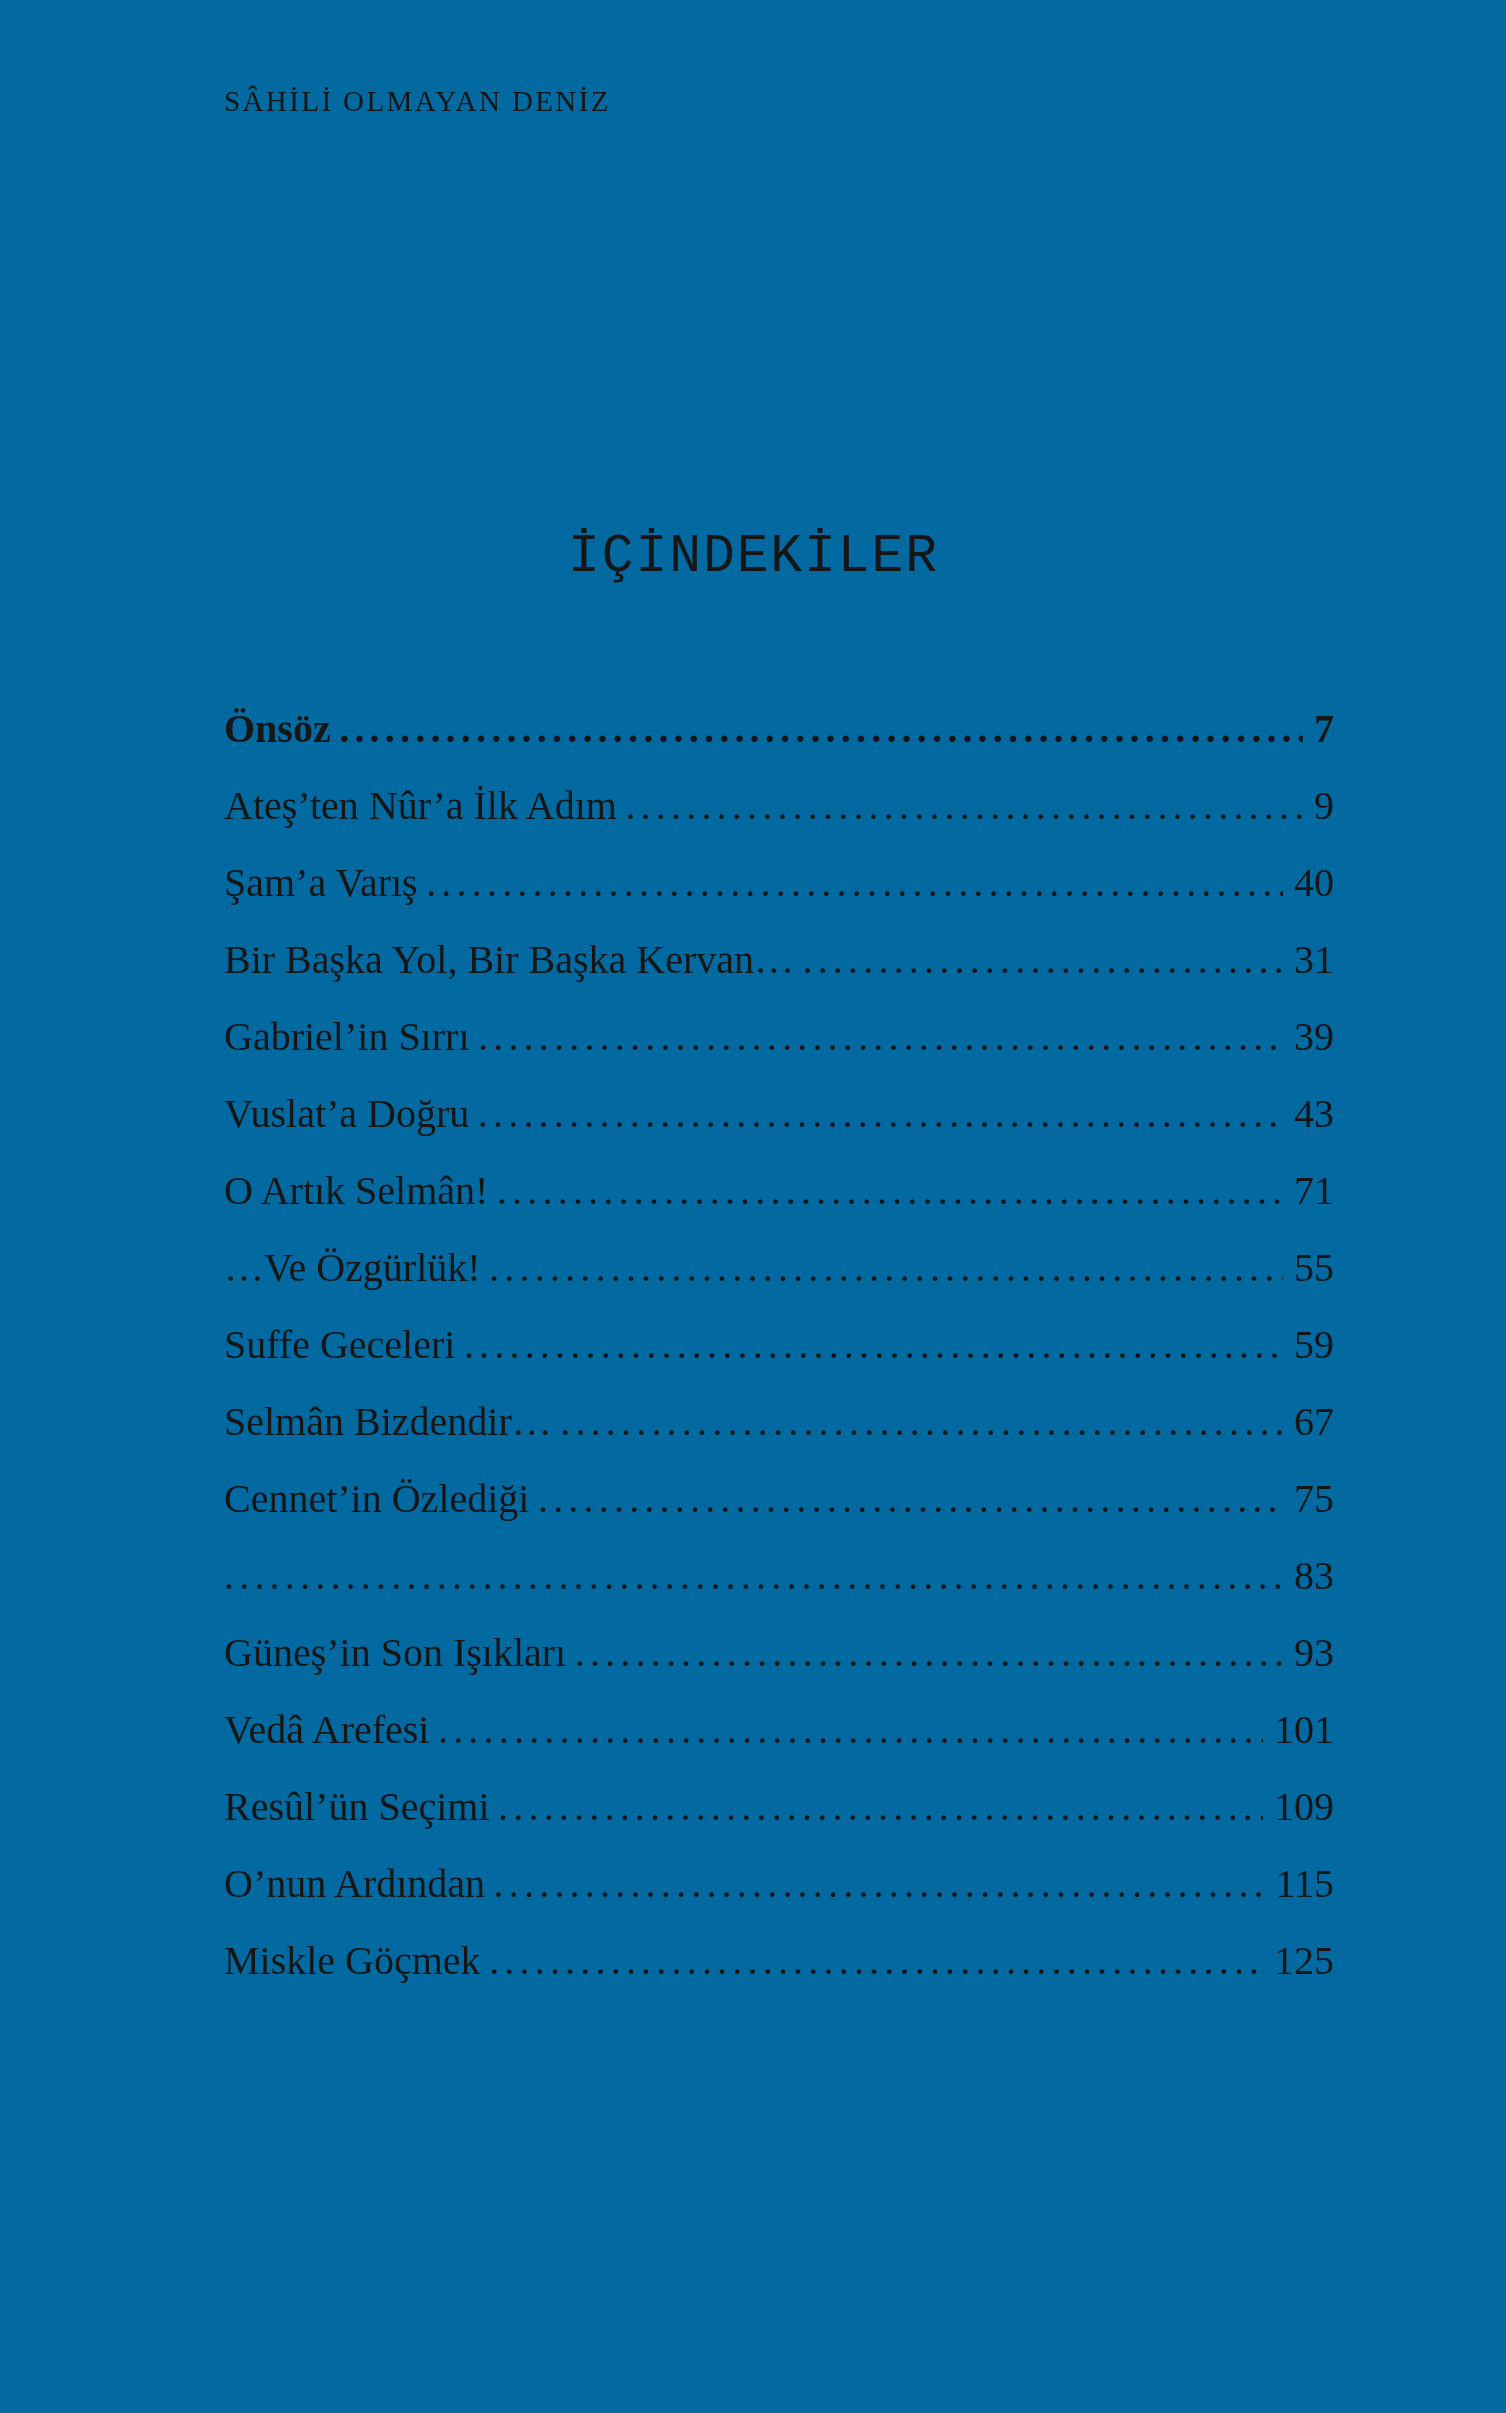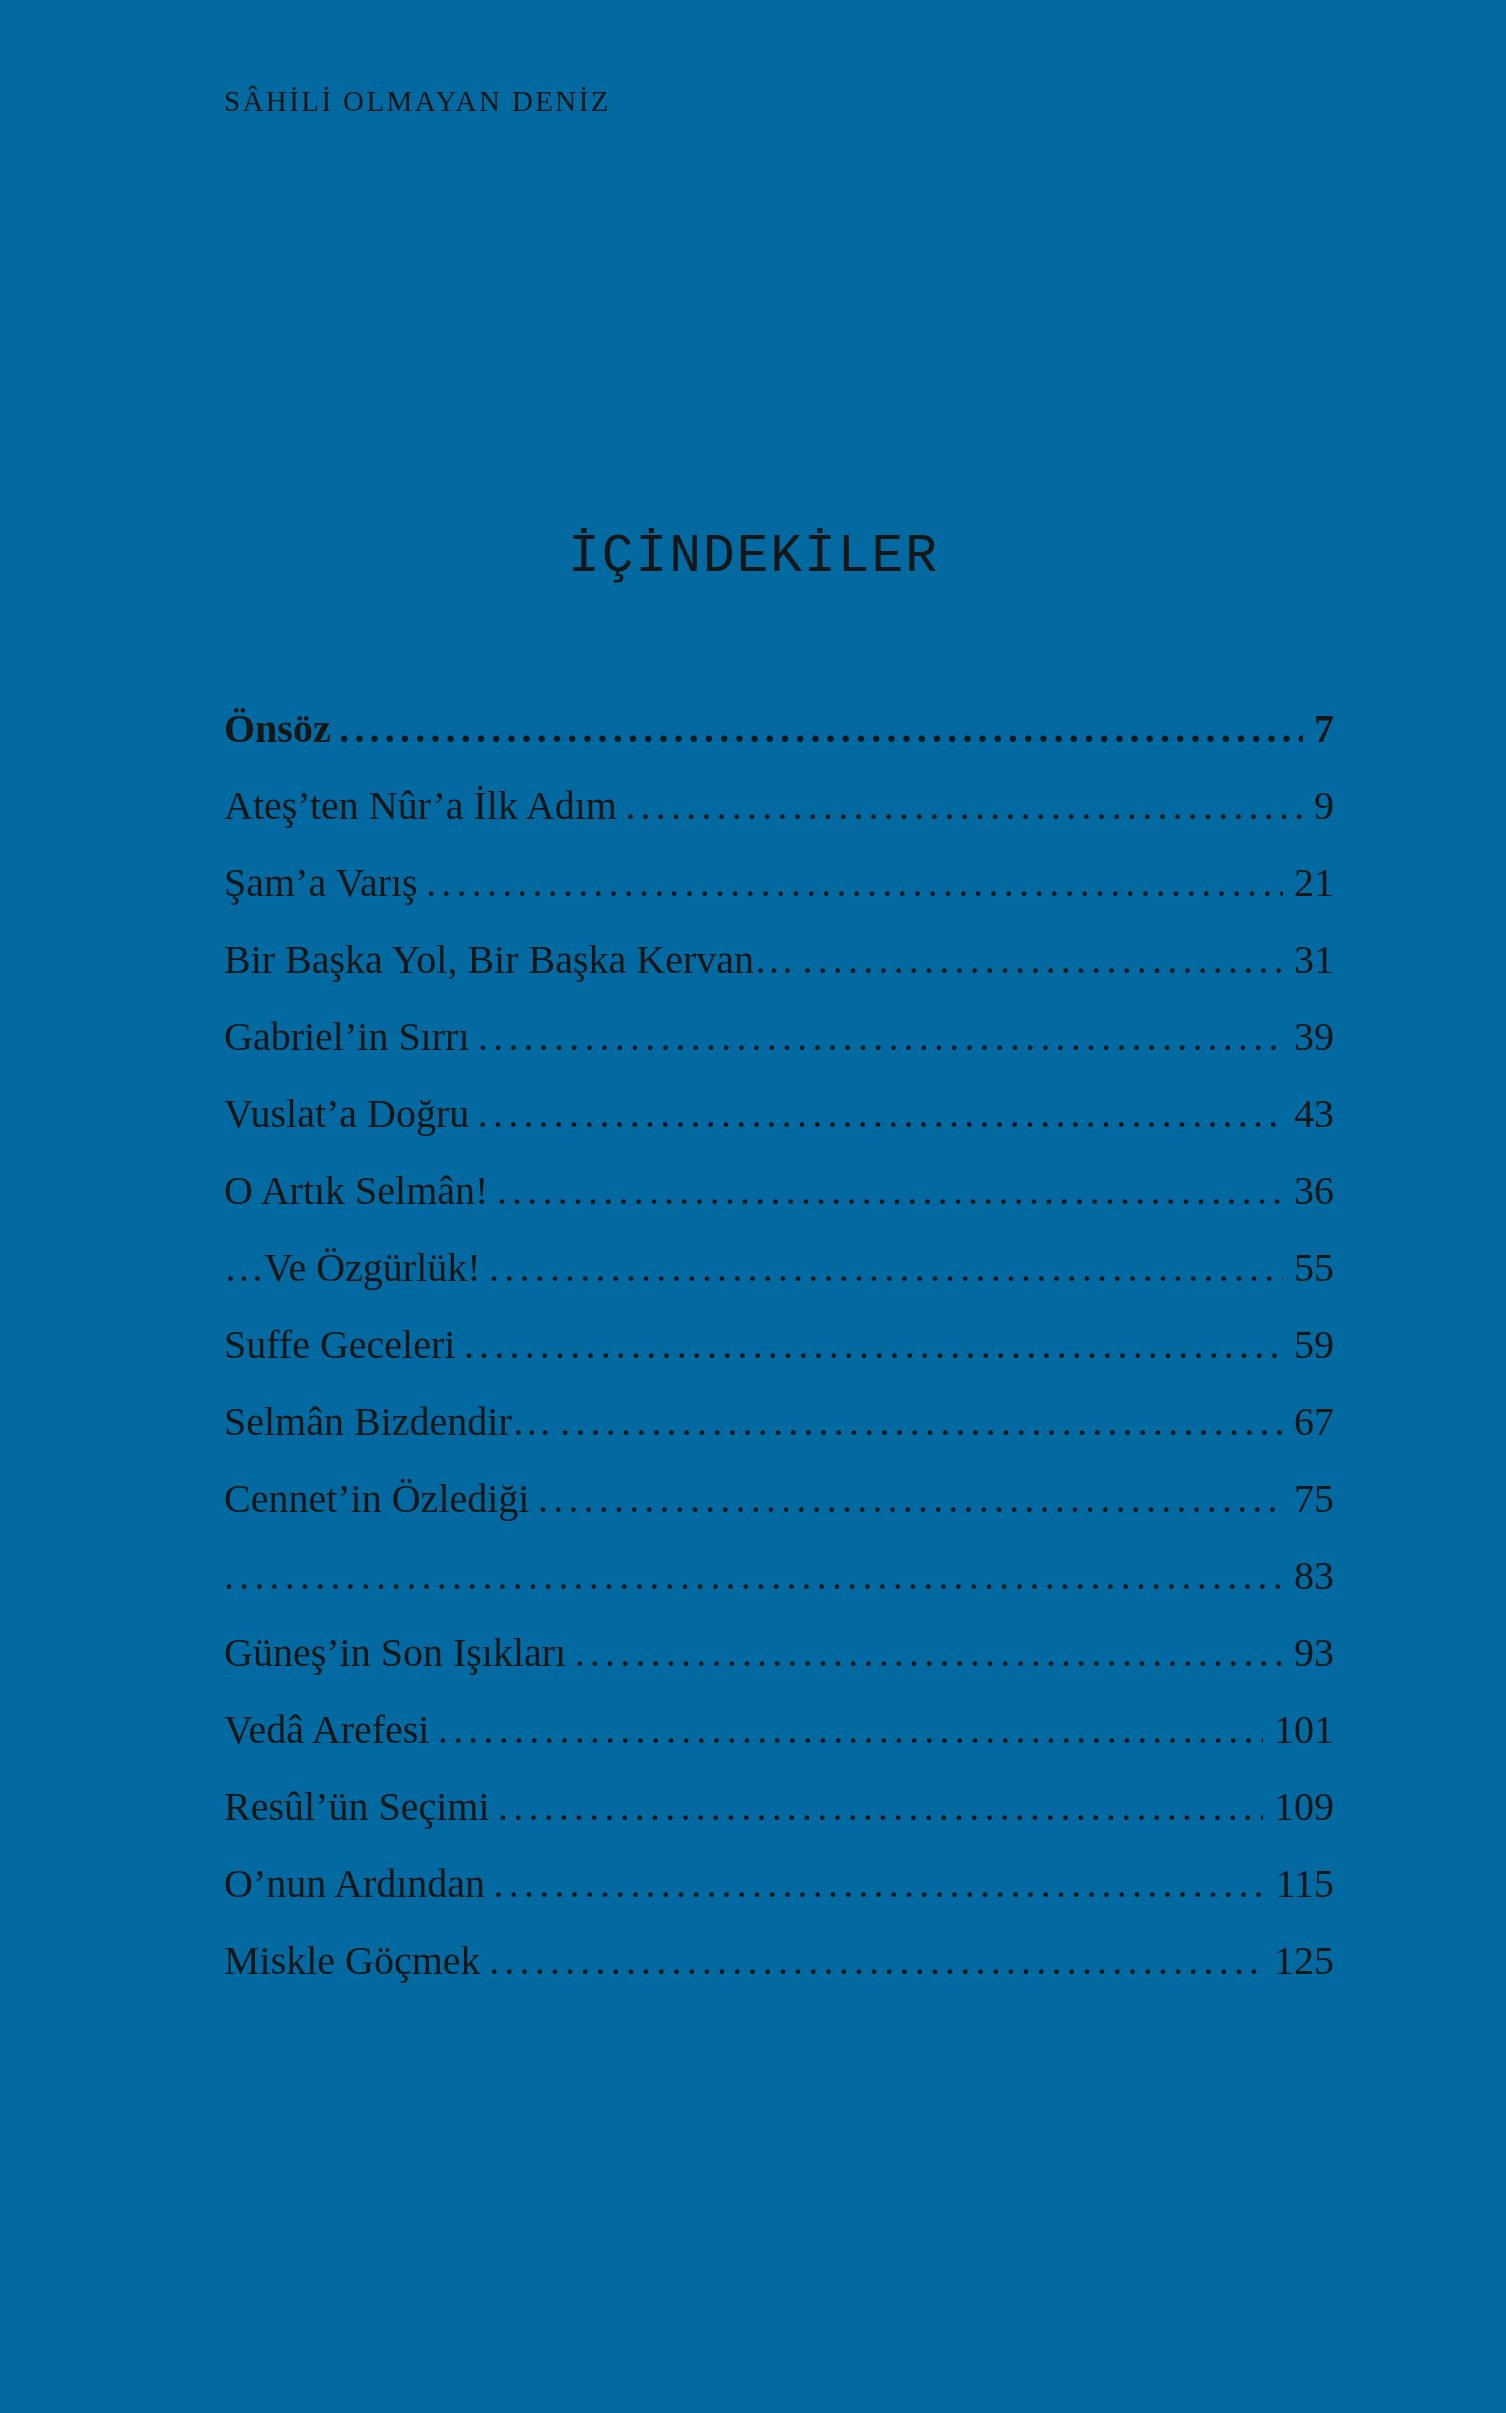--- a/index.html
+++ b/index.html
@@ -86,41 +86,41 @@
         <span class="toc-page">7</span>
       </div>
       <div class="toc-row">
         <span class="toc-label">Ateş’ten Nûr’a İlk Adım</span>
         <span class="toc-dots">........................................................................................................................</span>
         <span class="toc-page">9</span>
       </div>
       <div class="toc-row">
         <span class="toc-label">Şam’a Varış</span>
         <span class="toc-dots">........................................................................................................................</span>
-        <span class="toc-page">21</span>
+        <span class="toc-page">40</span>
       </div>
       <div class="toc-row">
         <span class="toc-label">Bir Başka Yol, Bir Başka Kervan…</span>
         <span class="toc-dots">........................................................................................................................</span>
         <span class="toc-page">31</span>
       </div>
       <div class="toc-row">
         <span class="toc-label">Gabriel’in Sırrı</span>
         <span class="toc-dots">........................................................................................................................</span>
         <span class="toc-page">39</span>
       </div>
       <div class="toc-row">
         <span class="toc-label">Vuslat’a Doğru</span>
         <span class="toc-dots">........................................................................................................................</span>
         <span class="toc-page">43</span>
       </div>
       <div class="toc-row">
         <span class="toc-label">O Artık Selmân!</span>
         <span class="toc-dots">........................................................................................................................</span>
-        <span class="toc-page">36</span>
+        <span class="toc-page">71</span>
       </div>
       <div class="toc-row">
         <span class="toc-label">…Ve Özgürlük!</span>
         <span class="toc-dots">........................................................................................................................</span>
         <span class="toc-page">55</span>
       </div>
       <div class="toc-row">
         <span class="toc-label">Suffe Geceleri</span>
         <span class="toc-dots">........................................................................................................................</span>
         <span class="toc-page">59</span>

